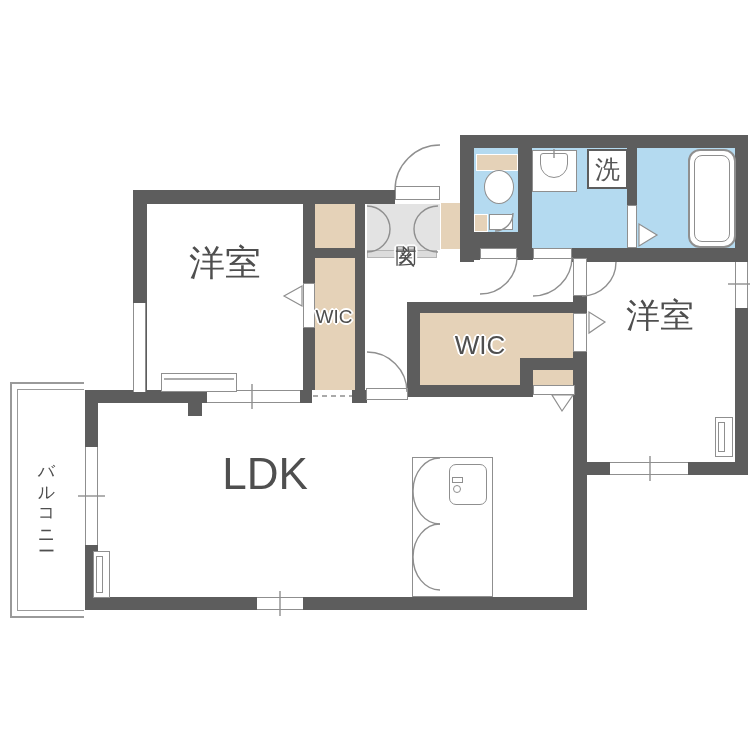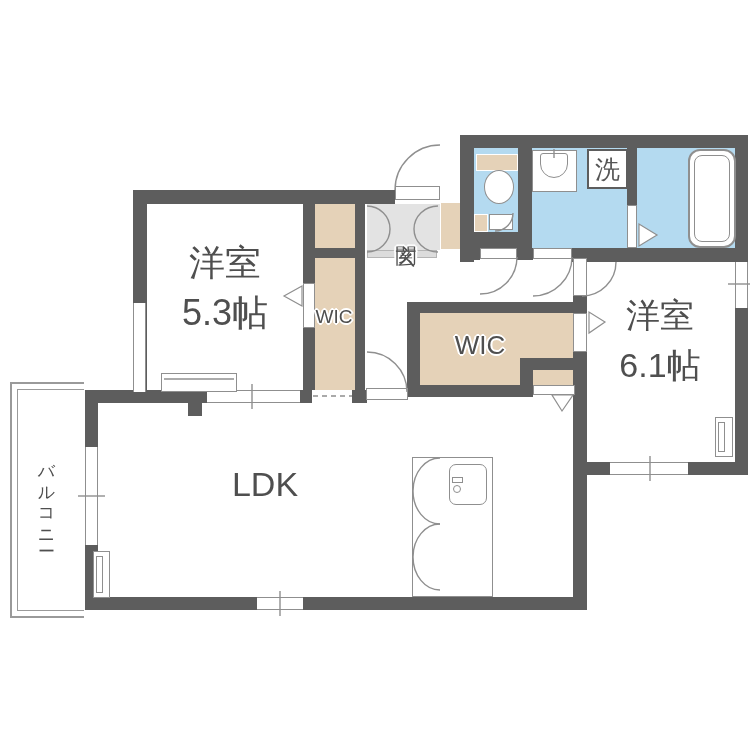--- a/index.html
+++ b/index.html
@@ -145,27 +145,25 @@
     <g fill="#ffffff" stroke="#8f8f8f" stroke-width="1.2">
       <polygon points="302,286 302,306 284,296"></polygon>
       <polygon points="589,312 589,333 605,322"></polygon>
       <polygon points="552,395 573,395 562,411"></polygon>
       <polygon points="639,224 639,246 657,235"></polygon>
     </g>
   </svg>
 
   <div class="lbl" style="left:140px;top:238px;width:170px;font-size:36px;line-height:50px;">
     <div>洋室</div>
-    <div>5.3帖</div>
   </div>
-  <div class="lbl" style="left:120px;top:458px;width:290px;font-size:34px;line-height:52px;">
+  <div class="lbl" style="left:120px;top:448px;width:290px;font-size:44px;line-height:52px;">
     <div>LDK</div>
   </div>
   <div class="lbl" style="left:580px;top:290px;width:160px;font-size:34px;line-height:50px;">
     <div>洋室</div>
-    <div>6.1帖</div>
   </div>
   <div class="lbl" style="left:306px;top:306px;width:56px;font-size:19px;">WIC</div>
   <div class="lbl" style="left:420px;top:330px;width:120px;font-size:26px;">WIC</div>
   <div class="lbl vtext" style="left:392px;top:200px;height:60px;font-size:21px;letter-spacing:2px;">玄関</div>
   <div class="lbl vtext" style="left:35px;top:418px;height:160px;font-size:17px;letter-spacing:3px;">バルコニー</div>
 
 </div>
 
 </body></html>

